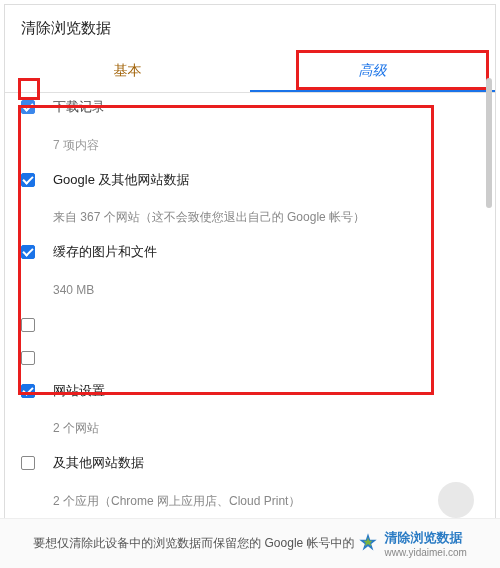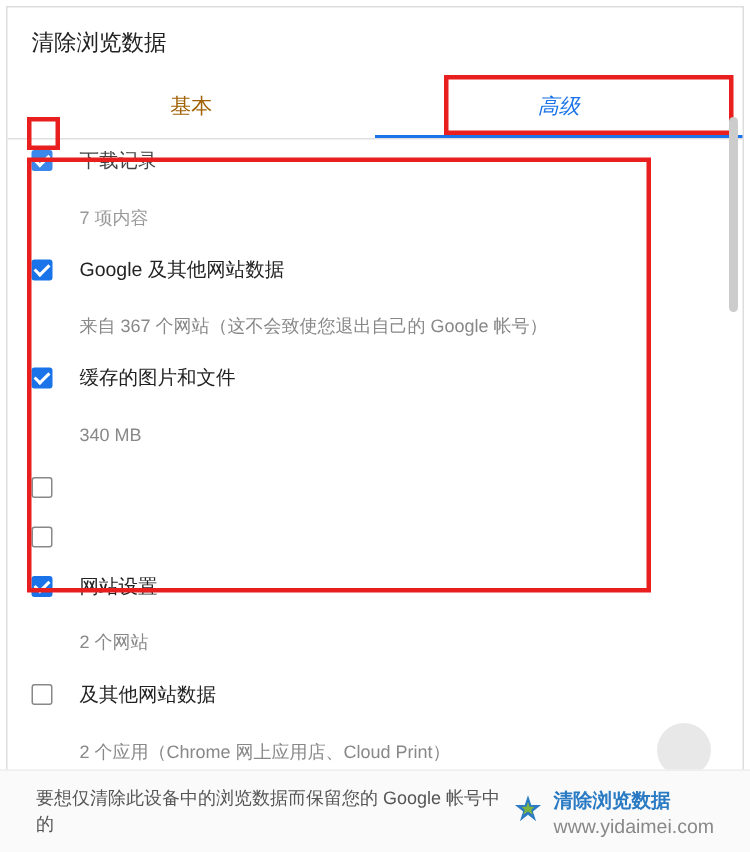--- a/index.html
+++ b/index.html
@@ -37,21 +37,21 @@
     
     .account { display: flex; align-items: center; padding: 12px 18px; gap: 12px; }
     .avatar { width: 36px; height: 36px; border-radius: 50%; background: #8e24aa; color: #fff; display: flex; align-items: center; justify-content: center; font-size: 16px; position: relative; }
     .account-text { font-size: 13px; color: #333; line-height: 1.4; }
     
     .footer { position: absolute; bottom: 0; left: 0; right: 0; padding: 10px 24px; font-size: 12px; color: #555; background: #fafafa; border-top: 1px solid #eee; display: flex; align-items: center; justify-content: center; }
     .footer-logo { display: flex; align-items: center; gap: 4px; }
     .logo-shape { width: 26px; height: 26px; position: relative; }
     .logo-shape svg { width: 100%; height: 100%; }
     .logo-text { font-size: 13px; font-weight: bold; color: #2a7bc4; }
-    .logo-url { font-size: 13px; color: #888; }
+    .logo-url { font-size: 10px; color: #888; }
     
     .gray-circle { position: absolute; right: 26px; bottom: 50px; width: 36px; height: 36px; border-radius: 50%; background: #e8e8e8; }
   </style>
 </head>
 <body>
 
 <div class="dialog">
   <div class="dialog-title">清除浏览数据</div>
 
   <div class="tabs">

